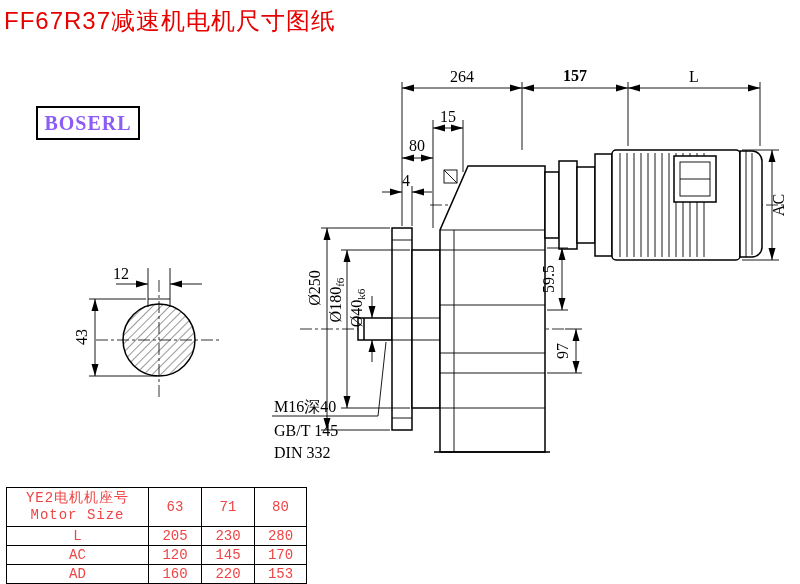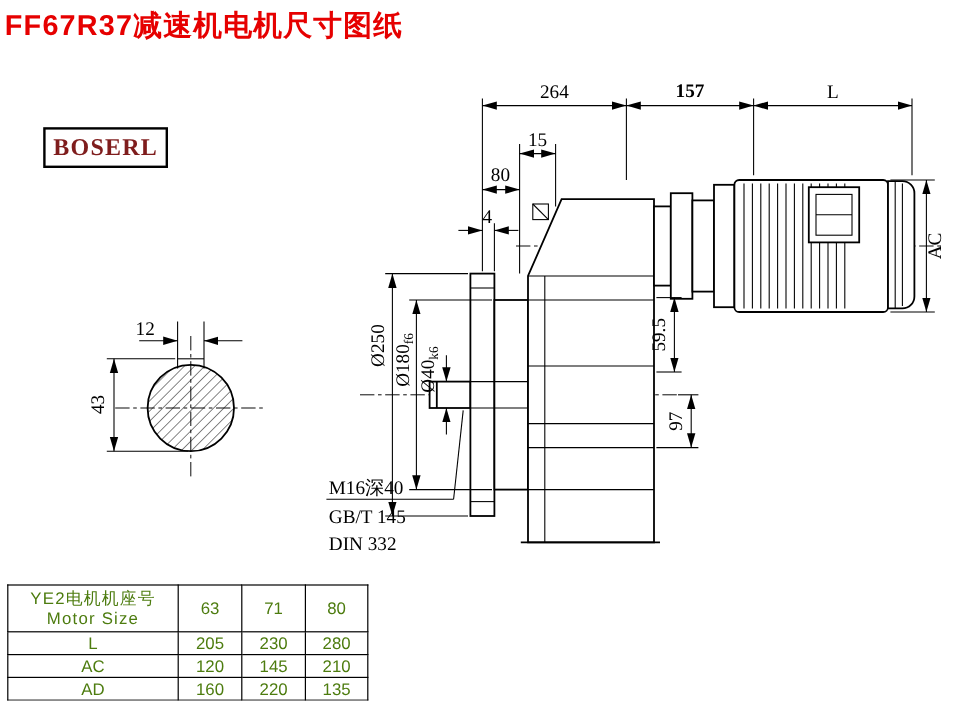--- a/index.html
+++ b/index.html
@@ -1,31 +1,31 @@
 <!DOCTYPE html>
 <html><head>
 <meta charset="utf-8">
 <style>
   html,body{margin:0;padding:0;background:#fff;}
   .sheet{position:relative;width:800px;height:584px;background:#fff;overflow:hidden;
          font-family:"Liberation Sans",sans-serif;}
-  .title{position:absolute;left:4px;top:5px;font-size:24px;font-weight:bold;color:#e60000;
+  .title{position:absolute;left:4px;top:5px;font-size:24px;font-weight:normal;color:#e60000;
          letter-spacing:1px;white-space:nowrap;}
   .brand-box{position:absolute;left:36px;top:106px;width:100px;height:30px;border:2px solid #000;
              display:flex;align-items:center;justify-content:center;background:#fff;}
   .brand-box span{font-family:"Liberation Serif",serif;font-size:20px;font-weight:bold;
-                  color:#7f1d1d;letter-spacing:1px;}
+                  color:#8b5cf6;letter-spacing:1px;}
   svg.drw{position:absolute;left:0;top:0;}
   svg.drw text{font-family:"Liberation Serif",serif;fill:#000;font-size:16px;}
   .ol{stroke:#000;stroke-width:1.5;}
   .tl{stroke:#000;stroke-width:0.9;}
   .dl{stroke:#000;stroke-width:0.9;}
   .cl{stroke:#000;stroke-width:0.8;stroke-dasharray:12 3 3 3;}
   .spec-table{position:absolute;left:6px;top:487px;border-collapse:collapse;
-              font-family:Liberation Sans, sans-serif;color:#4d7c0f;background:#fff;}
+              font-family:Liberation Mono, monospace;color:#ef4444;background:#fff;}
   .spec-table td{border:1px solid #000;text-align:center;vertical-align:middle;
                  font-size:14px;padding:0 2px;}
   .spec-table tr.hdr td{height:38px;}
   .spec-table tr.row td{height:18px;}
   .hdr-cn,.hdr-en{font-size:14px;line-height:17px;letter-spacing:1px;}
 </style>
 </head>
 <body>
 
 <div class="sheet">
@@ -201,24 +201,24 @@
       <tr class="row">
         <td>L</td>
         <td>205</td>
         <td>230</td>
         <td>280</td>
       </tr>
       <tr class="row">
         <td>AC</td>
         <td>120</td>
         <td>145</td>
-        <td>210</td>
+        <td>170</td>
       </tr>
       <tr class="row">
         <td>AD</td>
         <td>160</td>
         <td>220</td>
-        <td>135</td>
+        <td>153</td>
       </tr>
     </tbody>
   </table>
 
 </div>
 
 </body></html>

